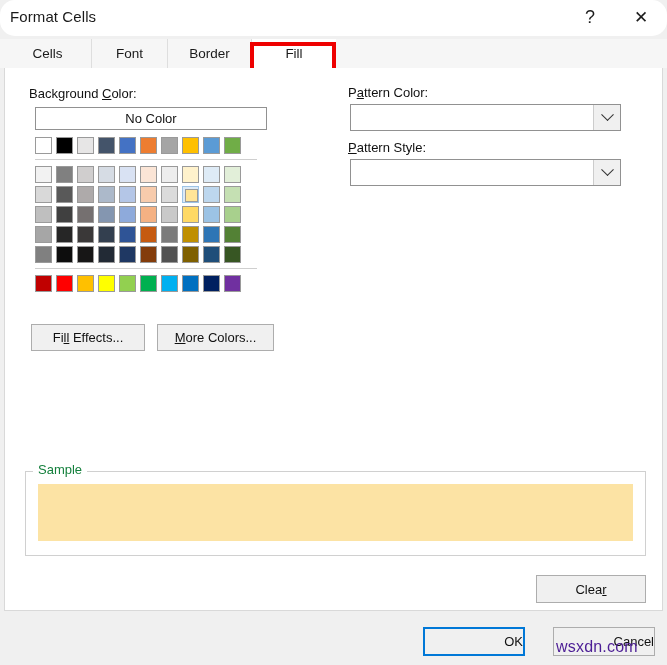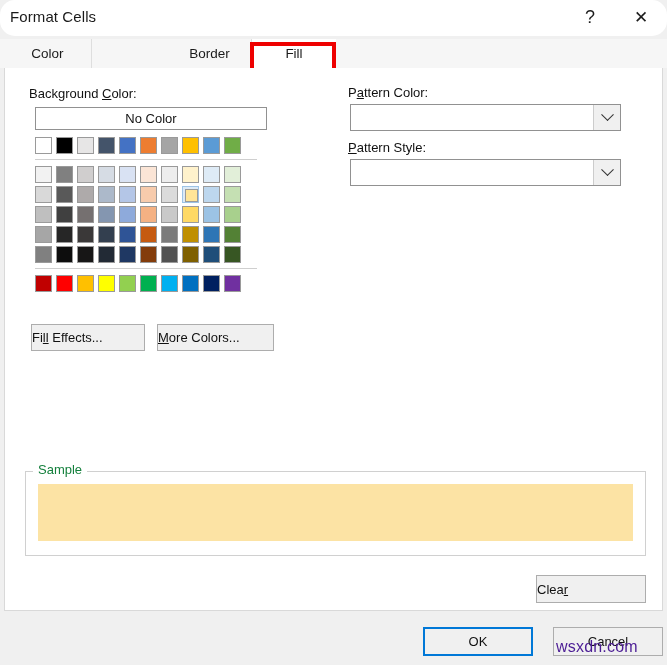--- a/index.html
+++ b/index.html
@@ -174,20 +174,21 @@
   #tint-grid .swatch-row { margin-bottom: 3px; }
 
   
   .push-btn {
     position: absolute;
     background: #f0f0f0;
     border: 1px solid #adadad;
     box-sizing: border-box;
     display: flex;
     align-items: center;
+    justify-content: center;
     font-size: 13px;
     color: #111111;
     cursor: default;
   }
   #fill-effects-btn { left: 31px;  top: 324px; width: 114px; height: 27px; }
   #more-colors-btn  { left: 157px; top: 324px; width: 117px; height: 27px; }
   #clear-btn        { left: 536px; top: 575px; width: 110px; height: 28px; }
 
   
   .combo {
@@ -252,27 +253,27 @@
   
   #footer {
     position: absolute;
     left: 0; top: 611px;
     width: 667px; height: 54px;
     background: #f0f0f0;
   }
   .footer-btn {
     position: absolute;
     top: 16px;
-    width: 110px; height: 29px;
+    width: 102px; height: 29px;
     background: #f0f0f0;
     border: 1px solid #adadad;
     box-sizing: border-box;
     display: flex;
     align-items: center;
-    justify-content: center;
+    justify-content: flex-end;
     font-size: 13px;
     color: #111111;
     cursor: default;
   }
   #ok-btn {
     left: 423px;
     border: 2px solid #0078d7;
   }
   #cancel-btn { left: 553px; }
 
@@ -294,21 +295,24 @@
   <div id="help-btn" class="tb-btn">
     <span id="help-glyph">?</span>
   </div>
   <div id="close-btn" class="tb-btn">
     <span id="close-glyph">✕</span>
   </div>
 </div>
 
 <div id="tabstrip">
   <div id="tab-number" class="tab">
-    <span>Color</span>
+    <span>Cells</span>
+  </div>
+  <div id="tab-font" class="tab">
+    <span>Font</span>
   </div>
   <div id="tab-fill" class="tab active">
     <span>Fill</span>
   </div>
   <div id="tab-border" class="tab">
     <span>Border</span>
   </div>
 </div>
 <div id="fill-annotation" style="border-color: rgb(238, 0, 0);"></div>
 

